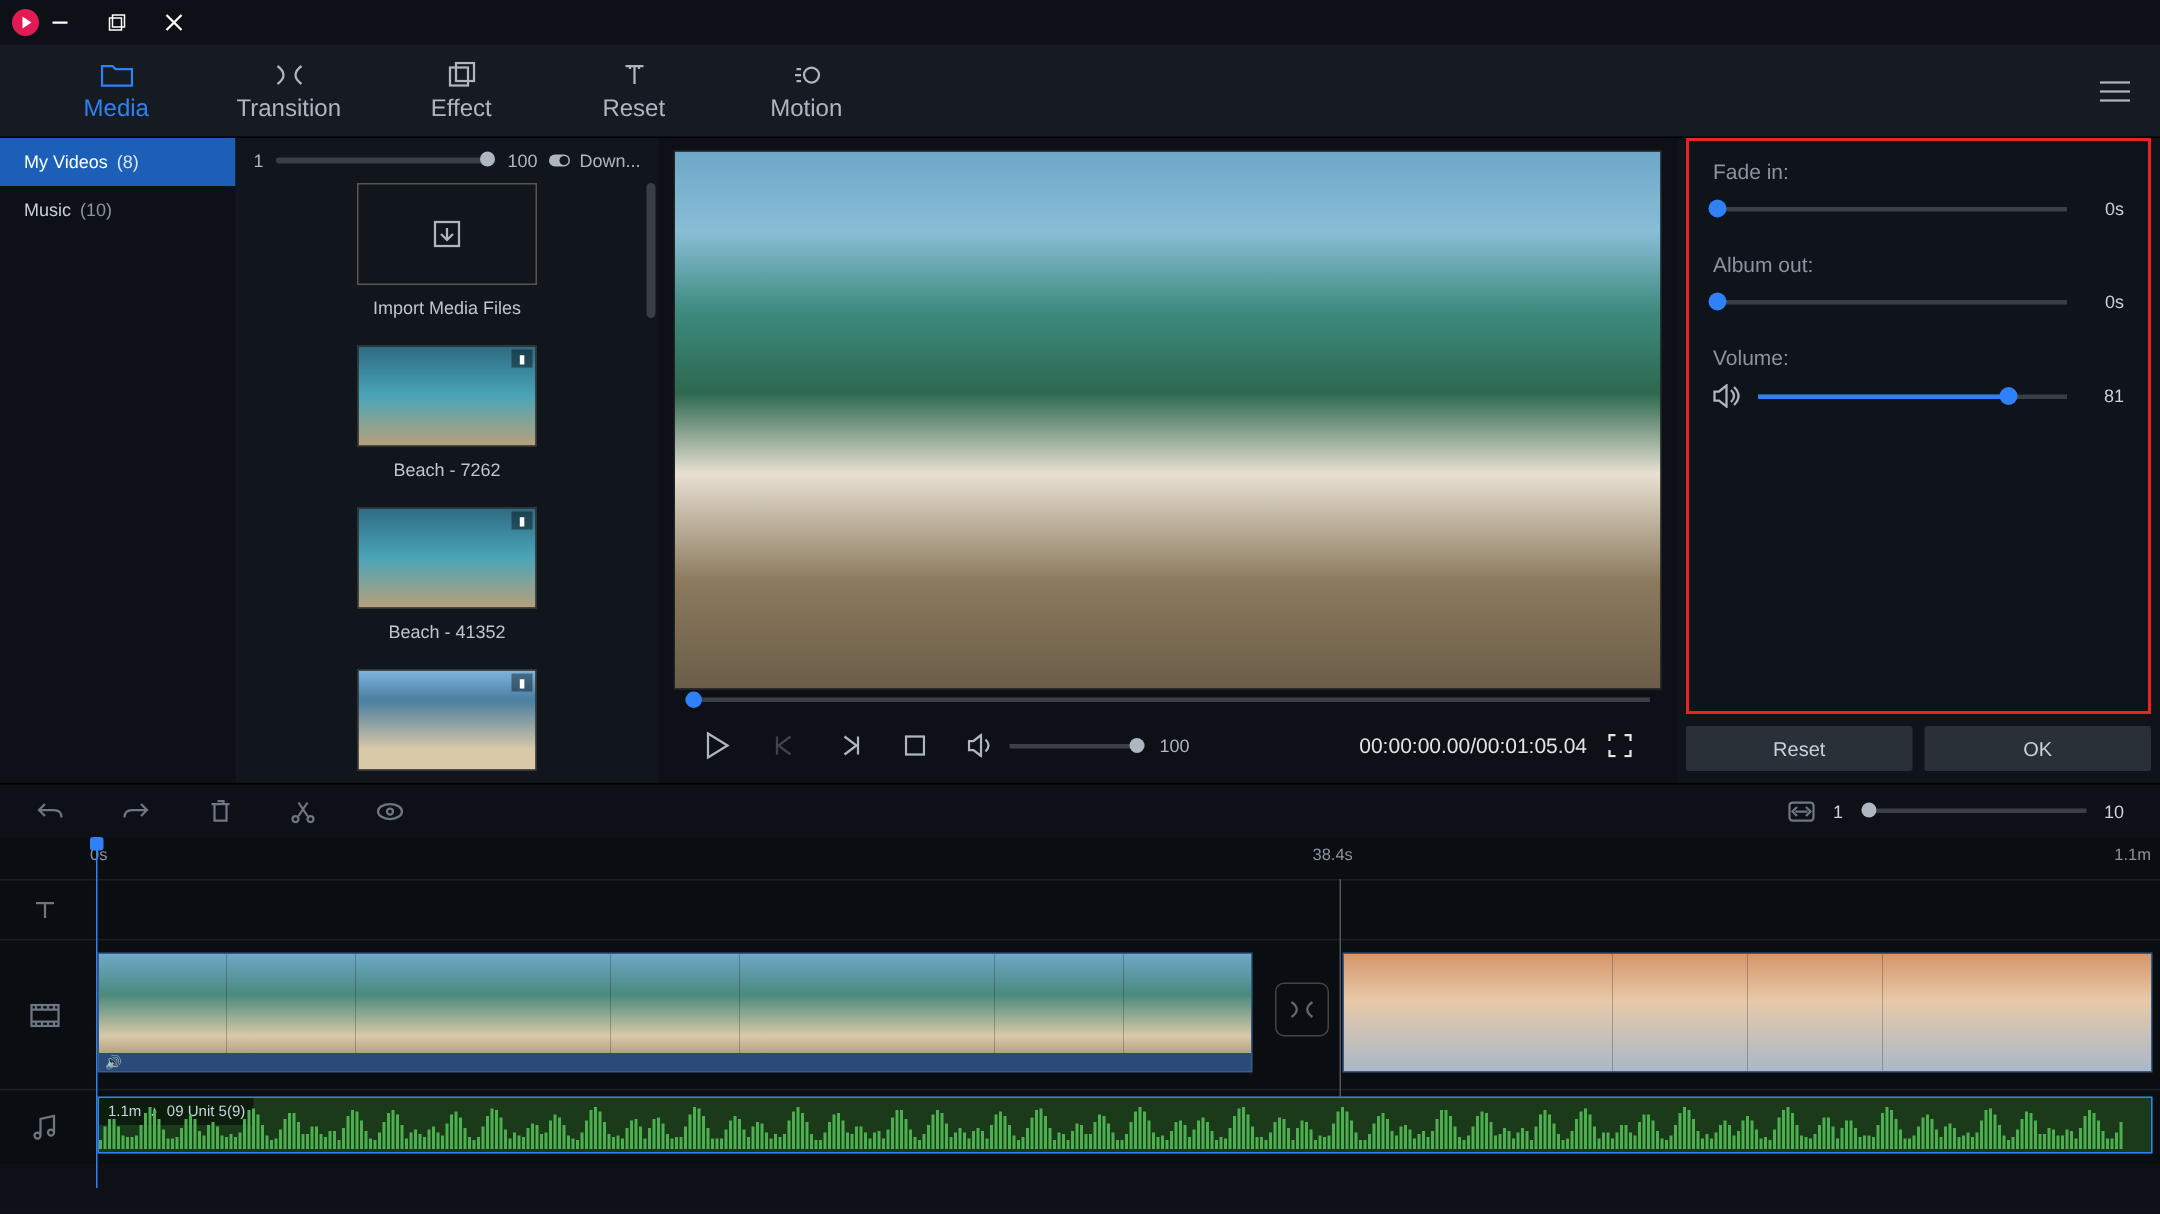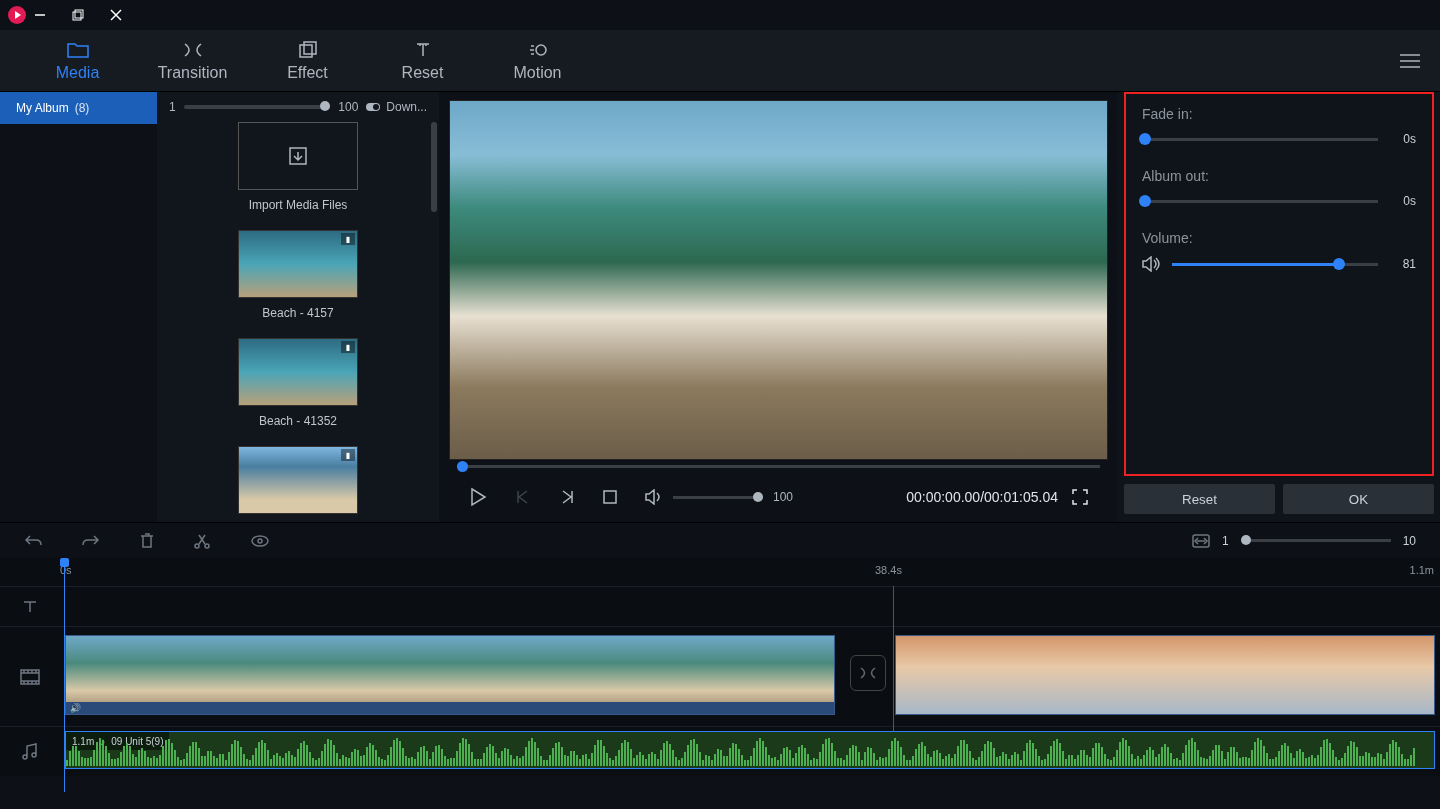--- a/index.html
+++ b/index.html
@@ -181,22 +181,26 @@
         <line x1="0" y1="7" x2="20" y2="7"></line>
         <line x1="0" y1="13" x2="20" y2="13"></line>
       </svg>
   </div>
 </div>
 
 <div class="main-row">
 
   <div class="sidebar">
     <div class="side-item active">
-      <span>My Album</span>
+      <span>My Videos</span>
       <span class="side-count" style="color:#dbe5f0">(8)</span>
+    </div>
+    <div class="side-item">
+      <span>Music</span>
+      <span class="side-count">(10)</span>
     </div>
   </div>
 
   <div class="media-col">
     <div class="media-top">
       <span>1</span>
       <div class="zoom-track">
           <div class="zoom-thumb"></div>
         </div>
       <span>100</span>
@@ -213,21 +217,21 @@
         <svg width="22" height="22" viewBox="0 0 22 22" fill="none" stroke="#aeb6c0" stroke-width="1.5">
             <rect x="3" y="3" width="16" height="16"></rect>
             <path d="M11 7 v8 M7 11 l4 4 l4 -4"></path>
           </svg>
       </div>
       <div class="media-caption">Import Media Files</div>
 
       <div class="thumb">
           <div class="vid-ind">▮</div>
         </div>
-      <div class="media-caption">Beach - 4157</div>
+      <div class="media-caption">Beach - 7262</div>
 
       <div class="thumb">
           <div class="vid-ind">▮</div>
         </div>
       <div class="media-caption">Beach - 41352</div>
 
       <div class="thumb sky">
           <div class="vid-ind">▮</div>
         </div>
     </div>

